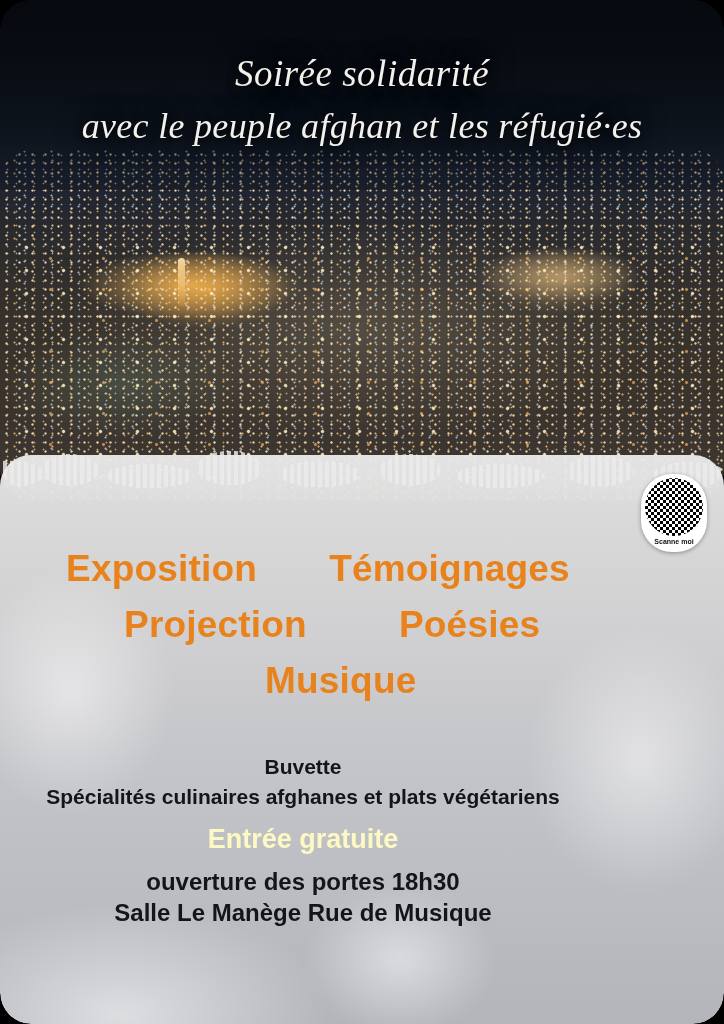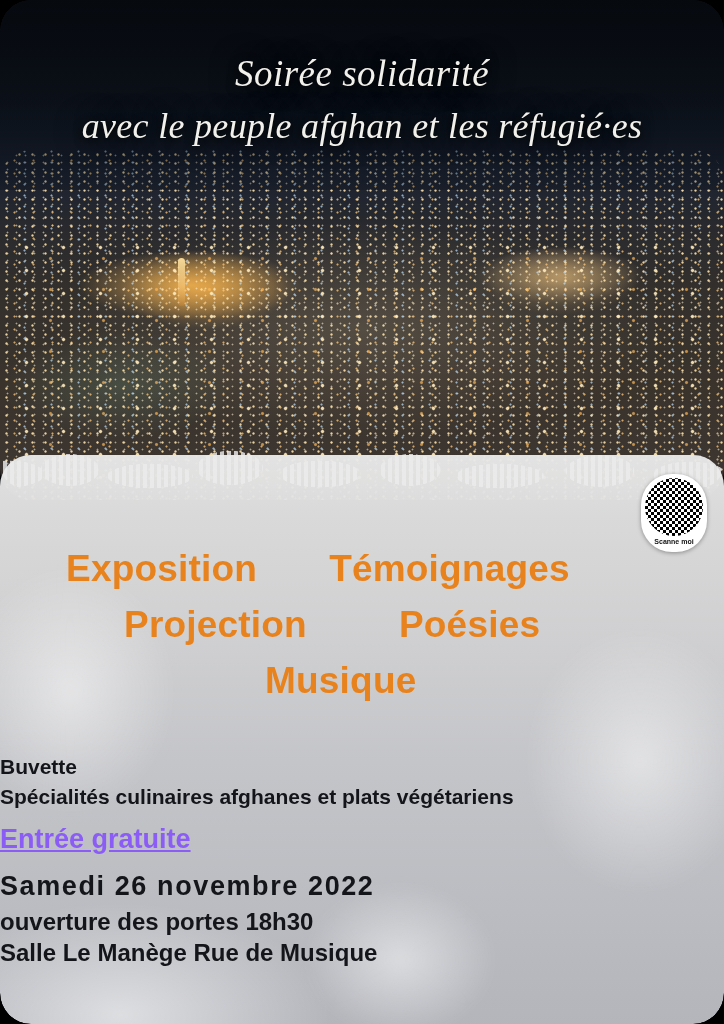--- a/index.html
+++ b/index.html
@@ -136,27 +136,27 @@
     font-size: 37px;
     letter-spacing: 0.2px;
   }
   .prow { display: flex; align-items: baseline; height: 56px; }
   .prow.r1 { padding-left: 66px; gap: 72px; }
   .prow.r2 { padding-left: 124px; gap: 92px; }
   .prow.r3 { padding-left: 265px; }
 
   .info {
     position: absolute; left: 0; top: 752px; width: 606px;
-    text-align: left;
+    text-align: center;
     color: #13151a;
     font-weight: bold;
   }
   .buvette { font-size: 21px; line-height: 30px; }
   .specialites { font-size: 21px; line-height: 30px; }
-  .entree { font-size: 27px; line-height: 54px; color: #8b5cf6; text-decoration: underline; }
+  .entree { font-size: 27px; line-height: 54px; color: #fef9c3; }
   .date { font-size: 27px; line-height: 40px; letter-spacing: 1.6px; }
   .venue { font-size: 24px; line-height: 31px; }
 
   
   .qr-box {
     position: absolute; left: 641px; top: 474px;
     width: 66px; height: 78px;
     background: #ffffff;
     padding: 4px 4px 0 4px;
     box-shadow: 0 1px 4px rgba(0,0,0,0.35);
@@ -219,18 +219,17 @@
     </div>
     <div class="prow r3">
       <span>Musique</span>
     </div>
   </div>
 
   <div class="info">
     <div class="buvette">Buvette</div>
     <div class="specialites">Spécialités culinaires afghanes et plats végétariens</div>
     <div class="entree">Entrée gratuite</div>
-    <div class="date">Samedi 26 novembre 2022</div>
     <div class="venue">ouverture des portes 18h30</div>
     <div class="venue">Salle Le Manège  Rue de Musique</div>
   </div>
 
 </div>
 
 </body></html>

